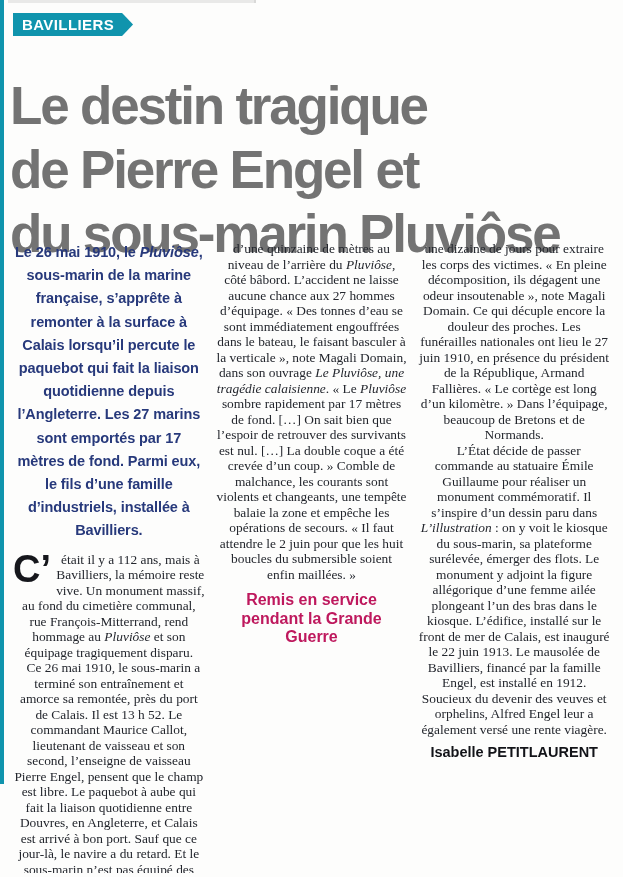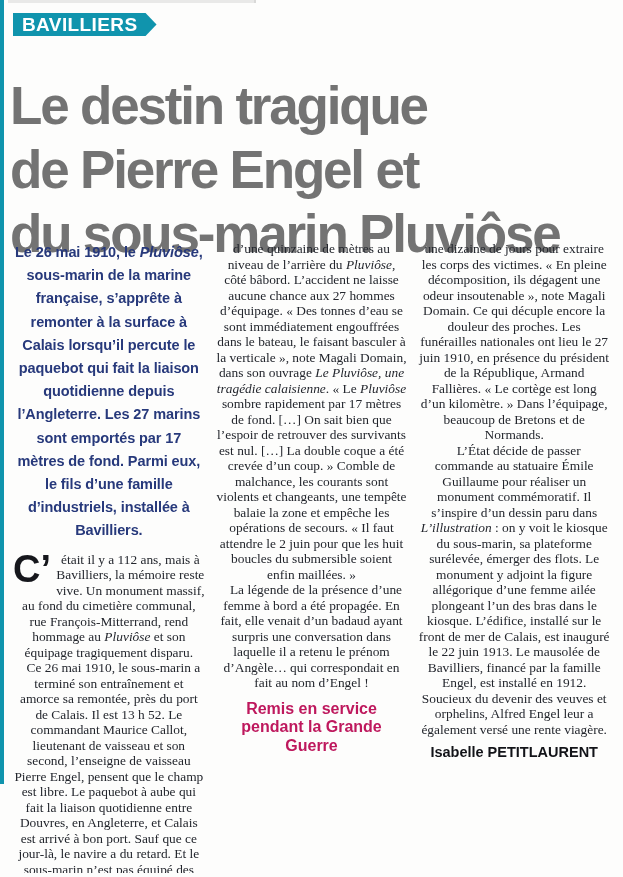--- a/index.html
+++ b/index.html
@@ -21,21 +21,21 @@
     background: #e9e9e8;
     border-right: 2px solid #d9d9d8;
   }
   .section-tag {
     position: absolute; left: 13px; top: 13px;
     display: inline-block;
     background: #1094ad;
     color: #ffffff;
     font-family: "Liberation Sans", sans-serif;
     font-weight: bold;
-    font-size: 19px;
+    font-size: 15px;
     line-height: 23px;
     height: 23px;
     padding: 0 19px 0 9px;
     letter-spacing: 0.4px;
     clip-path: polygon(0 0, calc(100% - 11px) 0, 100% 50%, calc(100% - 11px) 100%, 0 100%);
   }
   .headline {
     position: absolute; left: 10px; top: 38px;
     width: 606px;
     font-family: "Liberation Sans", sans-serif;
@@ -121,21 +121,20 @@
 du sous-marin Pluviôse</h1>
 
 <div class="columns" id="columns">
     <div class="col">
       <p class="intro">Le 26 mai 1910, le <i>Pluviôse</i>, sous-marin de la marine française, s’apprête à remonter à la surface à Calais lorsqu’il percute le paquebot qui fait la liaison quotidienne depuis l’Angleterre. Les 27 marins sont emportés par 17 mètres de fond. Parmi eux, le fils d’une famille d’industriels, installée à Bavilliers.</p>
       <p class="dropcap"><span class="cap">C’</span>était il y a 112 ans, mais à Bavilliers, la mémoire reste vive. Un monument massif, au fond du cimetière communal, rue François-Mitterrand, rend hommage au <i>Pluviôse</i> et son équipage tragiquement disparu.</p>
       <p class="para">Ce 26 mai 1910, le sous-marin a terminé son entraînement et amorce sa remontée, près du port de Calais. Il est 13 h 52. Le commandant Maurice Callot, lieutenant de vaisseau et son second, l’enseigne de vaisseau Pierre Engel, pensent que le champ est libre. Le paquebot à aube qui fait la liaison quotidienne entre Douvres, en Angleterre, et Calais est arrivé à bon port. Sauf que ce jour-là, le navire a du retard. Et le sous-marin n’est pas équipé des radars de détection qu’on connaît aujourd’hui. À peine émerge-t-il de l’eau qu’il heurte la proue du , l’impressionnant bateau à vapeur.</p>
     </div>
     <div class="col">
       <p class="cont">d’une quinzaine de mètres au niveau de l’arrière du <i>Pluviôse</i>, côté bâbord. L’accident ne laisse aucune chance aux 27 hommes d’équipage. « Des tonnes d’eau se sont immédiatement engouffrées dans le bateau, le faisant basculer à la verticale », note Magali Domain, dans son ouvrage <i>Le Pluviôse, une tragédie calaisienne</i>. « Le <i>Pluviôse</i> sombre rapidement par 17 mètres de fond. […] On sait bien que l’espoir de retrouver des survivants est nul. […] La double coque a été crevée d’un coup. » Comble de malchance, les courants sont violents et changeants, une tempête balaie la zone et empêche les opérations de secours. « Il faut attendre le 2 juin pour que les huit boucles du submersible soient enfin maillées. »</p>
-      <p class="para">La légende de la présence d’une femme à bord a été propagée. En fait, elle venait d’un badaud ayant surpris une conversation dans laquelle il a retenu le prénom d’Angèle… qui correspondait en fait au nom d’Engel !</p>
       <h3 class="subhead">Remis en service pendant la Grande Guerre</h3>
     </div>
     <div class="col">
       <p class="cont">une dizaine de jours pour extraire les corps des victimes. « En pleine décomposition, ils dégagent une odeur insoutenable », note Magali Domain. Ce qui décuple encore la douleur des proches. Les funérailles nationales ont lieu le 27 juin 1910, en présence du président de la République, Armand Fallières. « Le cortège est long d’un kilomètre. » Dans l’équipage, beaucoup de Bretons et de Normands.</p>
       <p class="para">L’État décide de passer commande au statuaire Émile Guillaume pour réaliser un monument commémoratif. Il s’inspire d’un dessin paru dans <i>L’illustration</i> : on y voit le kiosque du sous-marin, sa plateforme surélevée, émerger des flots. Le monument y adjoint la figure allégorique d’une femme ailée plongeant l’un des bras dans le kiosque. L’édifice, installé sur le front de mer de Calais, est inauguré le 22 juin 1913. Le mausolée de Bavilliers, financé par la famille Engel, est installé en 1912. Soucieux du devenir des veuves et orphelins, Alfred Engel leur a également versé une rente viagère.</p>
       <p class="byline">Isabelle PETITLAURENT</p>
     </div>
   </div>
 
 </body></html>

